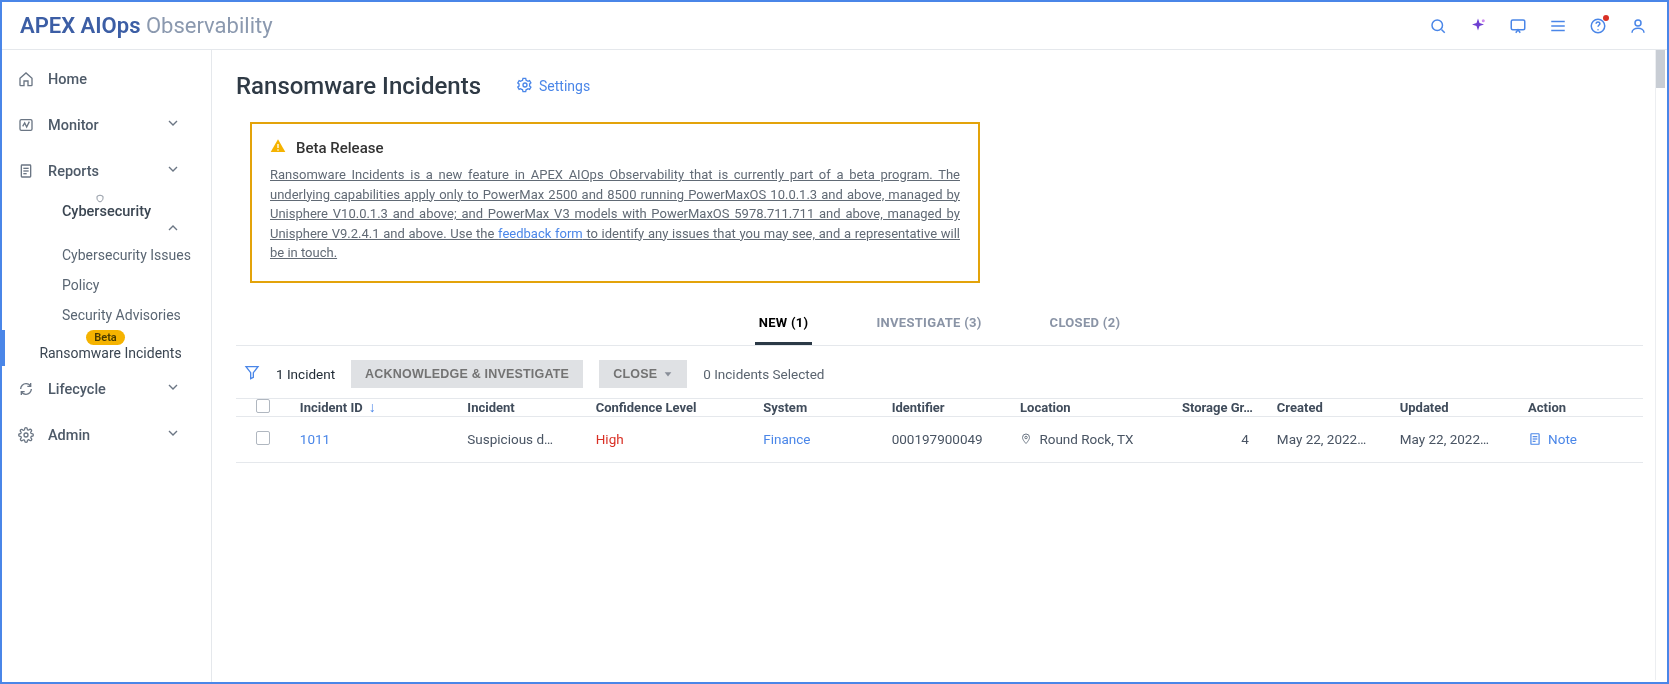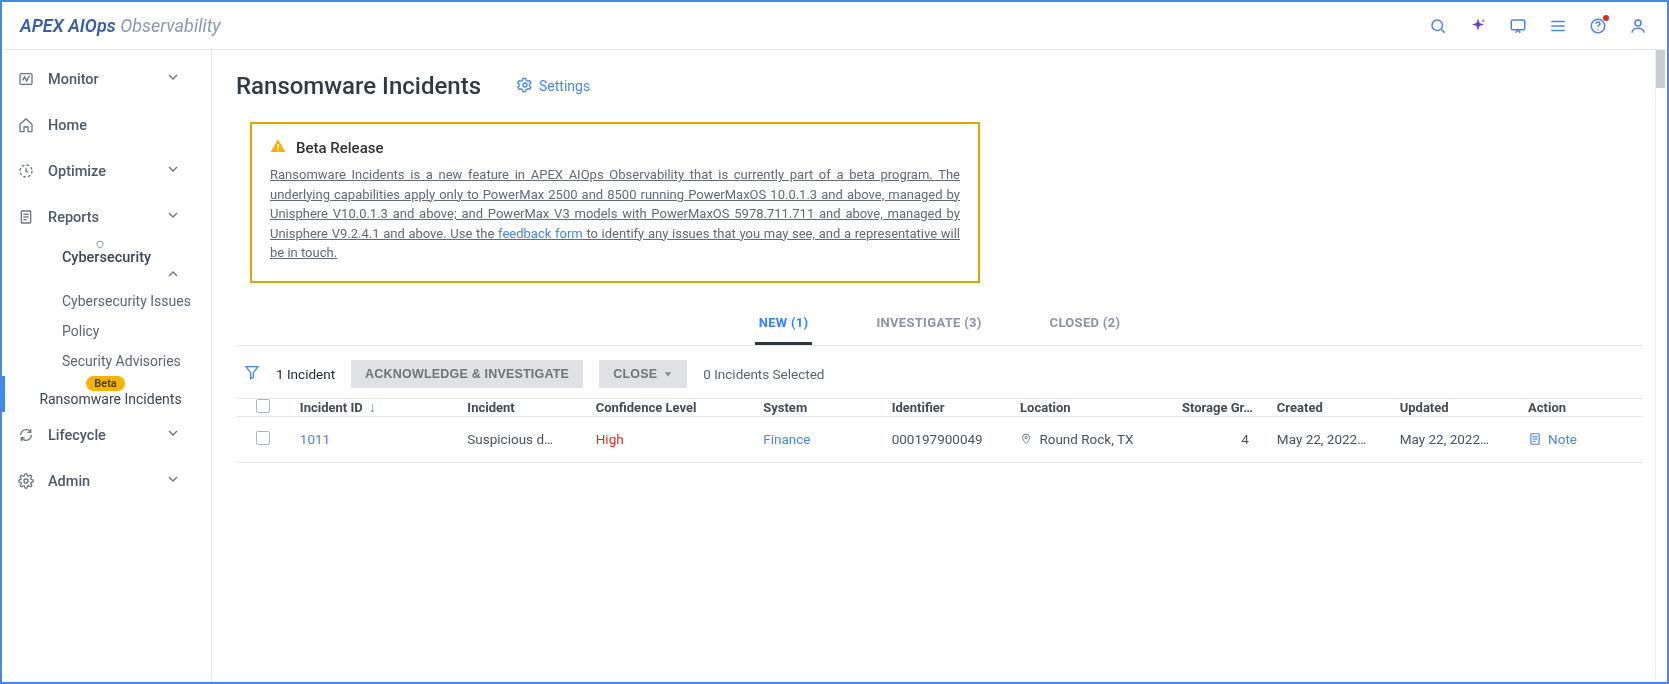--- a/index.html
+++ b/index.html
@@ -44,24 +44,23 @@
   .topbar {
     display: flex;
     justify-content: space-between;
     align-items: center;
     padding: 10px 20px 10px 18px;
     border-bottom: 1px solid var(--divider);
     height: 48px;
   }
 
   .brand {
-    font-size: 18px;
+    font-size: 22px;
     color: #4775c6;
     white-space: nowrap;
-    font-style: italic;
   }
   .brand .strong { font-weight: 600; color: #3c5ea5; }
   .brand .sub { font-weight: 400; color: #8b99af; }
 
   .topbar-icons {
     display: flex;
     align-items: center;
     gap: 22px;
   }
   .topbar-icons svg { width: 18px; height: 18px; }
@@ -197,21 +196,21 @@
   }
   .tab {
     padding: 10px 4px 12px;
     font-size: 13px;
     font-weight: 700;
     color: var(--text-muted);
     cursor: pointer;
     letter-spacing: .3px;
   }
   .tab.active {
-    color: #3b82f6;
+    color: #000000;
     border-bottom: 3px solid #2b3946;
   }
 
   
   .action-bar {
     display:flex;
     align-items:center;
     gap: 16px;
     margin-bottom: 10px;
     padding-left: 8px;
@@ -345,51 +344,39 @@
     </span>
   </div>
 </div>
 
 <div class="main">
 
   <nav class="sidebar">
 
     <div class="nav-item">
       <svg viewBox="0 0 24 24" fill="none" stroke="#6b7684" stroke-width="2">
+          <path d="M3 11l9-8 9 8v10a1 1 0 01-1 1h-5v-7h-6v7H4a1 1 0 01-1-1z"></path>
+        </svg>
+      <span>Home</span>
+    </div>
+
+    <div class="nav-item">
+      <svg viewBox="0 0 24 24" fill="none" stroke="#6b7684" stroke-width="2">
           <rect x="3" y="4" width="18" height="16" rx="2"></rect>
           <path d="M7 14l3-5 3 6 4-8"></path>
         </svg>
       <span>Monitor</span>
       <span class="chev">
         <svg viewBox="0 0 24 24" width="14" height="14" fill="none" stroke="#6b7684" stroke-width="2">
             <polyline points="6 9 12 15 18 9"></polyline>
           </svg>
       </span>
     </div>
 
-    <div class="nav-item">
-      <svg viewBox="0 0 24 24" fill="none" stroke="#6b7684" stroke-width="2">
-          <path d="M3 11l9-8 9 8v10a1 1 0 01-1 1h-5v-7h-6v7H4a1 1 0 01-1-1z"></path>
-        </svg>
-      <span>Home</span>
-    </div>
-
-
-    <div class="nav-item">
-      <svg viewBox="0 0 24 24" fill="none" stroke="#6b7684" stroke-width="2">
-          <circle cx="12" cy="12" r="9" stroke-dasharray="4 3"></circle>
-          <path d="M12 7v5l3 2"></path>
-        </svg>
-      <span>Optimize</span>
-      <span class="chev">
-        <svg viewBox="0 0 24 24" width="14" height="14" fill="none" stroke="#6b7684" stroke-width="2">
-            <polyline points="6 9 12 15 18 9"></polyline>
-          </svg>
-      </span>
-    </div>
+
 
     <div class="nav-item">
       <svg viewBox="0 0 24 24" fill="none" stroke="#6b7684" stroke-width="2">
           <rect x="5" y="3" width="14" height="18" rx="1"></rect>
           <line x1="8" y1="8" x2="16" y2="8"></line>
           <line x1="8" y1="12" x2="16" y2="12"></line>
           <line x1="8" y1="16" x2="13" y2="16"></line>
         </svg>
       <span>Reports</span>
       <span class="chev">

